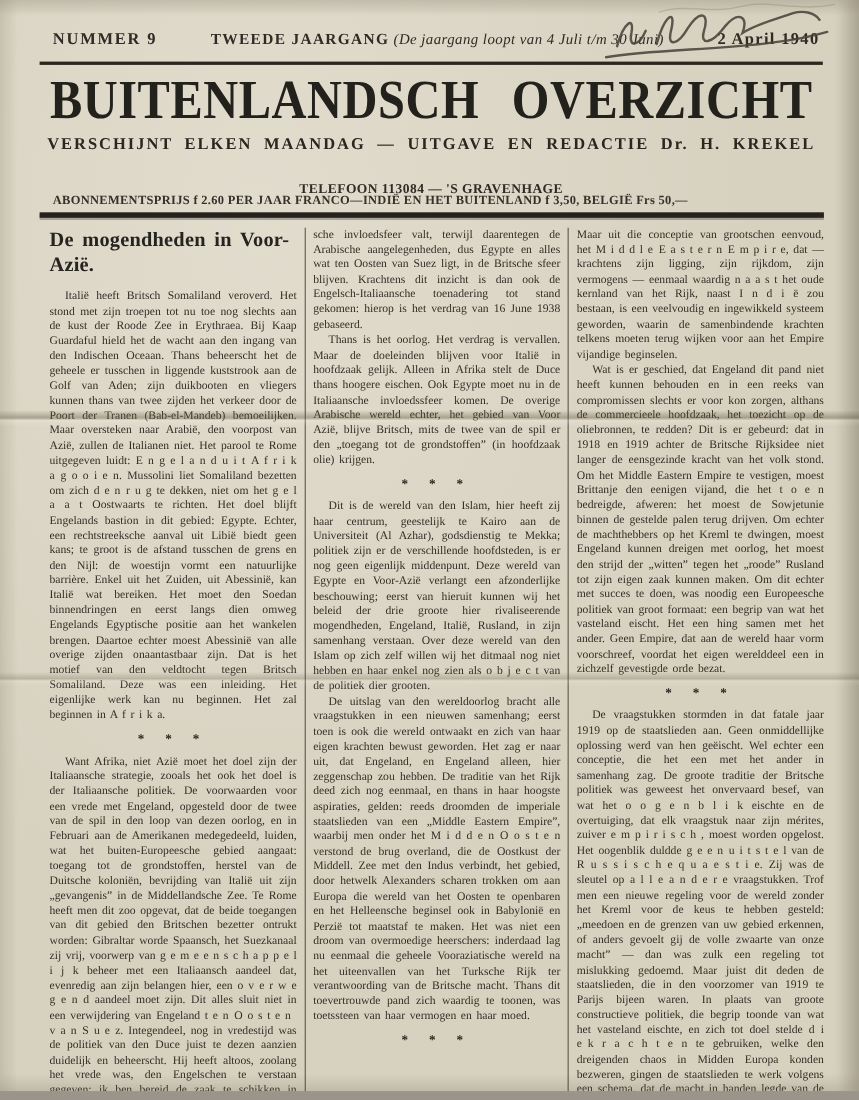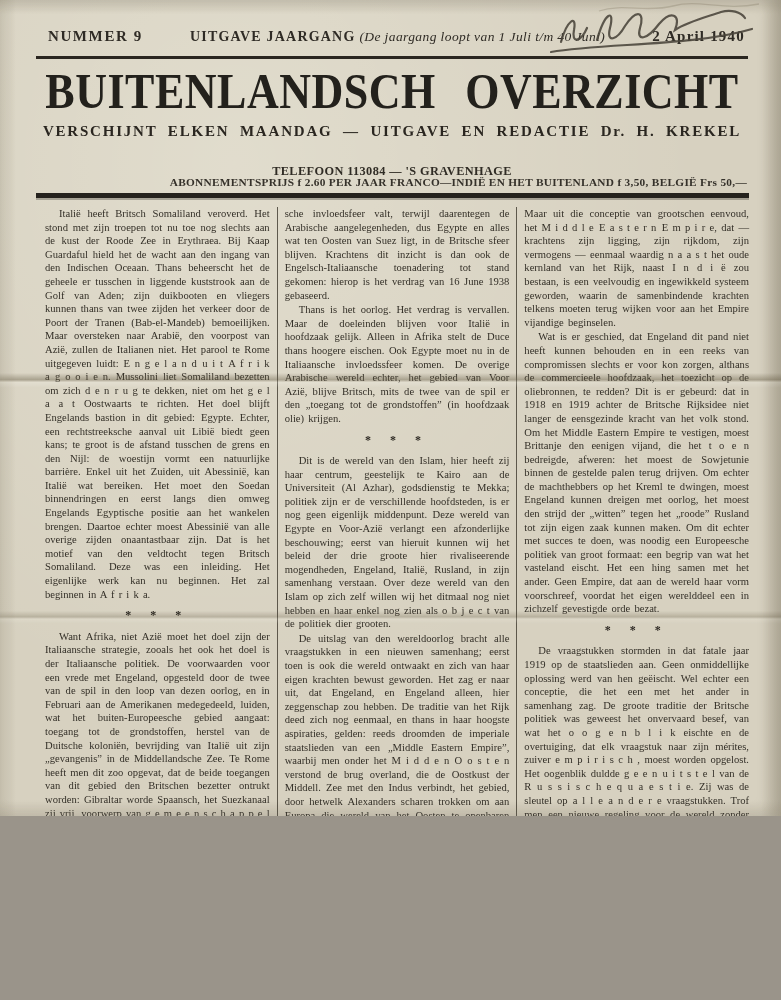--- a/index.html
+++ b/index.html
@@ -1,17 +1,17 @@
 <!DOCTYPE html>
 <html><head>
 <meta charset="utf-8">
 <style>
   html,body { margin:0; padding:0; background:#9a948a; }
   .page {
-    position:relative; width:781px; height:816px; overflow:hidden;
+    position:relative; width:781px; height:992px; overflow:hidden;
     background:
       linear-gradient(to right, rgba(105,95,72,.20) 0px, rgba(0,0,0,0) 16px),
       linear-gradient(to left, rgba(105,95,72,.24) 0px, rgba(0,0,0,0) 20px),
       linear-gradient(to bottom, rgba(105,95,72,.16) 0px, rgba(0,0,0,0) 14px),
       linear-gradient(to top, rgba(105,95,72,.12) 0px, rgba(0,0,0,0) 16px),
       radial-gradient(ellipse at 30% 20%, rgba(255,255,244,.25), rgba(0,0,0,0) 60%),
       #d7d1c0;
     color:#2f2b25;
     font-family:"Liberation Serif", serif;
   }
@@ -43,21 +43,21 @@
     position:absolute; top:143px; left:36px; right:33px; text-align:center;
     font-weight:700; font-size:12.3px; letter-spacing:.35px; word-spacing:2px; color:#302c25;
     white-space:nowrap;
   }
   .tel-line {
     position:absolute; top:164px; left:36px; right:33px; text-align:center;
     font-weight:700; font-size:12.3px; letter-spacing:.4px; color:#302c25;
   }
   .price-row {
     position:absolute; top:176px; left:48px; right:34px;
-    display:flex; justify-content:flex-end; align-items:baseline;
+    display:flex; justify-content:flex-start; align-items:baseline;
     font-weight:700; font-size:11.3px; letter-spacing:.3px; color:#35312a;
   }
   .masthead-rule {
     position:absolute; top:193px; left:36px; right:32px; height:5px;
     background:#25221d; box-shadow:0 2px 0 rgba(40,36,30,.30);
   }
 
   
   .columns {
     position:absolute; top:207px; left:45px; right:32px;
@@ -94,22 +94,22 @@
   .pencil-note { position:absolute; top:0px; left:595px; z-index:7; opacity:.45; }
 </style>
 </head>
 <body>
 
 <div class="page">
 
   <div class="header-row">
     <span class="issue">NUMMER 9</span>
     <span class="volume">
-      <span class="vb">UITGAVE JAARGANG</span>
-      <span class="vi">(De jaargang loopt van 1 Juli t/m 40 Juni)</span>
+      <span class="vb">TWEEDE JAARGANG</span>
+      <span class="vi">(De jaargang loopt van 4 Juli t/m 30 Juni)</span>
     </span>
     <span class="hdate">2 April 1940</span>
   </div>
   <div class="header-rule"></div>
 
   <svg class="signature" width="215" height="60" viewBox="0 0 215 60">
     <g fill="none" stroke="#4a453b" stroke-width="2.2" stroke-linecap="round" opacity="0.88">
       <path d="M16 42 C 22 20, 32 14, 29 30 C 26 44, 36 42, 42 28"></path>
       <path d="M52 40 C 60 12, 70 8, 65 28 C 61 44, 72 40, 80 26 C 92 8, 100 12, 95 28 C 91 42, 102 40, 114 24 C 126 10, 136 14, 130 30 C 142 22, 158 18, 176 12 C 186 9, 196 12, 200 18"></path>
       <path d="M6 52 C 60 43, 150 46, 207 29"></path>
@@ -125,20 +125,21 @@
   <div class="tel-line">TELEFOON 113084 — 'S GRAVENHAGE</div>
   <div class="price-row">
     <span>ABONNEMENTSPRIJS f 2.60 PER JAAR FRANCO</span>
     <span>—</span>
     <span>INDIË EN HET BUITENLAND f 3,50, BELGIË Frs 50,—</span>
   </div>
   <div class="masthead-rule"></div>
 
   <div class="columns">
     <div class="col">
+      <h2 class="headline">De mogendheden in Voor-Azië.</h2>
       <p class="para">Italië heeft Britsch Somaliland veroverd. Het stond met zijn troepen tot nu toe nog slechts aan de kust der Roode Zee in Erythraea. Bij Kaap Guardaful hield het de wacht aan den ingang van den Indischen Oceaan. Thans beheerscht het de geheele er tusschen in liggende kuststrook aan de Golf van Aden; zijn duikbooten en vliegers kunnen thans van twee zijden het verkeer door de Poort der Tranen (Bab-el-Mandeb) bemoeilijken. Maar oversteken naar Arabië, den voorpost van Azië, zullen de Italianen niet. Het parool te Rome uitgegeven luidt: E n g e l a n d u i t A f r i k a g o o i e n. Mussolini liet Somaliland bezetten om zich d e n r u g te dekken, niet om het g e l a a t Oostwaarts te richten. Het doel blijft Engelands bastion in dit gebied: Egypte. Echter, een rechtstreeksche aanval uit Libië biedt geen kans; te groot is de afstand tusschen de grens en den Nijl: de woestijn vormt een natuurlijke barrière. Enkel uit het Zuiden, uit Abessinië, kan Italië wat bereiken. Het moet den Soedan binnendringen en eerst langs dien omweg Engelands Egyptische positie aan het wankelen brengen. Daartoe echter moest Abessinië van alle overige zijden onaantastbaar zijn. Dat is het motief van den veldtocht tegen Britsch Somaliland. Deze was een inleiding. Het eigenlijke werk kan nu beginnen. Het zal beginnen in A f r i k a.</p>
       <div class="sep">* * *</div>
       <p class="para">Want Afrika, niet Azië moet het doel zijn der Italiaansche strategie, zooals het ook het doel is der Italiaansche politiek. De voorwaarden voor een vrede met Engeland, opgesteld door de twee van de spil in den loop van dezen oorlog, en in Februari aan de Amerikanen medegedeeld, luiden, wat het buiten-Europeesche gebied aangaat: toegang tot de grondstoffen, herstel van de Duitsche koloniën, bevrijding van Italië uit zijn „gevangenis” in de Middellandsche Zee. Te Rome heeft men dit zoo opgevat, dat de beide toegangen van dit gebied den Britschen bezetter ontrukt worden: Gibraltar worde Spaansch, het Suezkanaal zij vrij, voorwerp van g e m e e n s c h a p p e l i j k beheer met een Italiaansch aandeel dat, evenredig aan zijn belangen hier, een o v e r w e g e n d aandeel moet zijn. Dit alles sluit niet in een verwijdering van Engeland t e n O o s t e n v a n S u e z. Integendeel, nog in vredestijd was de politiek van den Duce juist te dezen aanzien duidelijk en beheerscht. Hij heeft altoos, zoolang het vrede was, den Engelschen te verstaan gegeven: ik ben bereid de zaak te schikken in dien zin, dat het Kanaal van Suez vrij wordt en Noord-Afrika in hoofdzaak in de Italiaan-</p>
     </div>
     <div class="col">
       <p class="para cont">sche invloedsfeer valt, terwijl daarentegen de Arabische aangelegenheden, dus Egypte en alles wat ten Oosten van Suez ligt, in de Britsche sfeer blijven. Krachtens dit inzicht is dan ook de Engelsch-Italiaansche toenadering tot stand gekomen: hierop is het verdrag van 16 June 1938 gebaseerd.</p>
       <p class="para">Thans is het oorlog. Het verdrag is vervallen. Maar de doeleinden blijven voor Italië in hoofdzaak gelijk. Alleen in Afrika stelt de Duce thans hoogere eischen. Ook Egypte moet nu in de Italiaansche invloedssfeer komen. De overige Arabische wereld echter, het gebied van Voor Azië, blijve Britsch, mits de twee van de spil er den „toegang tot de grondstoffen” (in hoofdzaak olie) krijgen.</p>
       <div class="sep">* * *</div>
       <p class="para">Dit is de wereld van den Islam, hier heeft zij haar centrum, geestelijk te Kairo aan de Universiteit (Al Azhar), godsdienstig te Mekka; politiek zijn er de verschillende hoofdsteden, is er nog geen eigenlijk middenpunt. Deze wereld van Egypte en Voor-Azië verlangt een afzonderlijke beschouwing; eerst van hieruit kunnen wij het beleid der drie groote hier rivaliseerende mogendheden, Engeland, Italië, Rusland, in zijn samenhang verstaan. Over deze wereld van den Islam op zich zelf willen wij het ditmaal nog niet hebben en haar enkel nog zien als o b j e c t van de politiek dier grooten.</p>
       <p class="para">De uitslag van den wereldoorlog bracht alle vraagstukken in een nieuwen samenhang; eerst toen is ook die wereld ontwaakt en zich van haar eigen krachten bewust geworden. Het zag er naar uit, dat Engeland, en Engeland alleen, hier zeggenschap zou hebben. De traditie van het Rijk deed zich nog eenmaal, en thans in haar hoogste aspiraties, gelden: reeds droomden de imperiale staatslieden van een „Middle Eastern Empire”, waarbij men onder het M i d d e n O o s t e n verstond de brug overland, die de Oostkust der Middell. Zee met den Indus verbindt, het gebied, door hetwelk Alexanders scharen trokken om aan Europa die wereld van het Oosten te openbaren en het Helleensche beginsel ook in Babylonië en Perzië tot maatstaf te maken. Het was niet een droom van overmoedige heerschers: inderdaad lag nu eenmaal die geheele Vooraziatische wereld na het uiteenvallen van het Turksche Rijk ter verantwoording van de Britsche macht. Thans dit toevertrouwde pand zich waardig te toonen, was toetssteen van haar vermogen en haar moed.</p>

